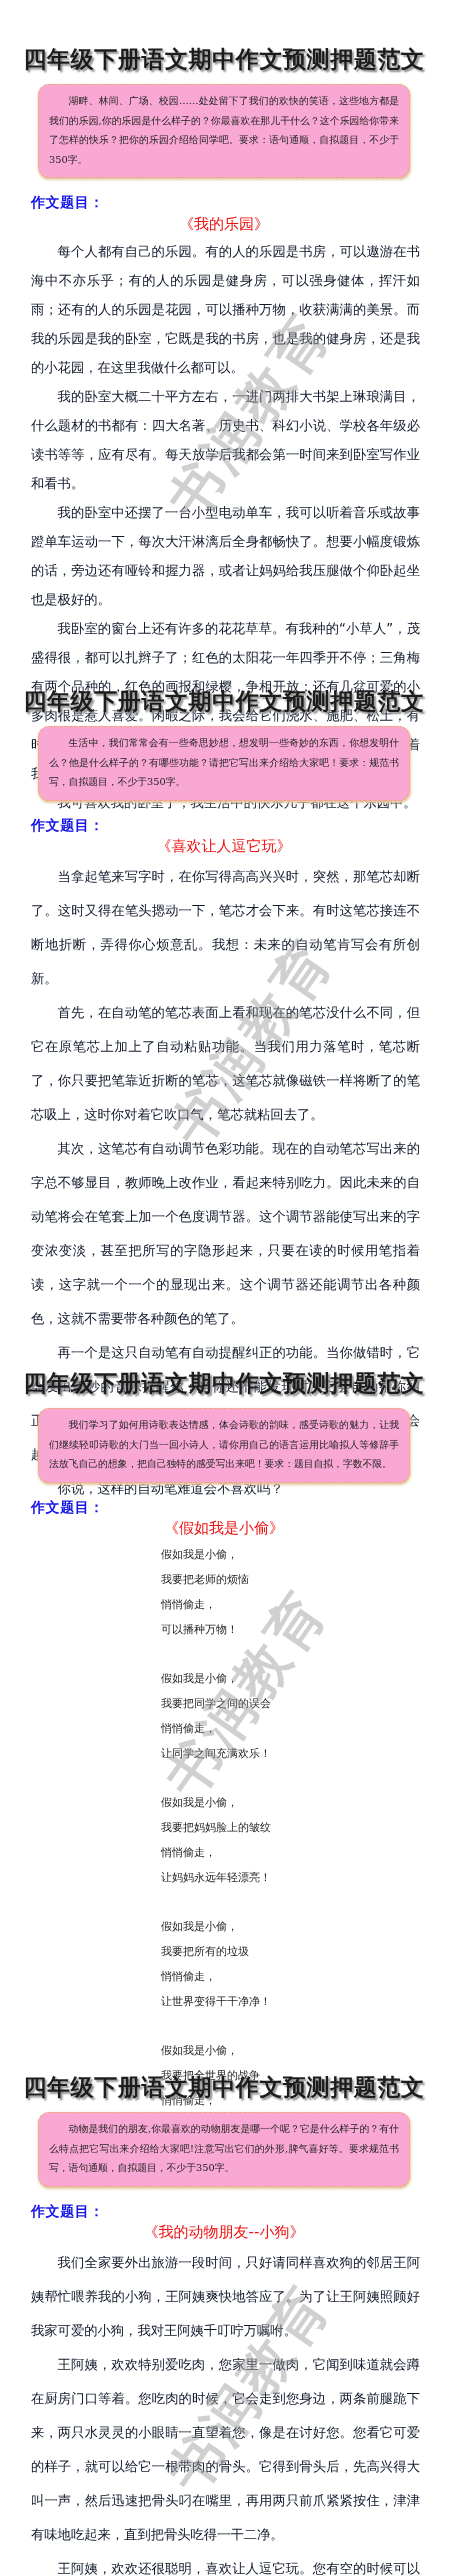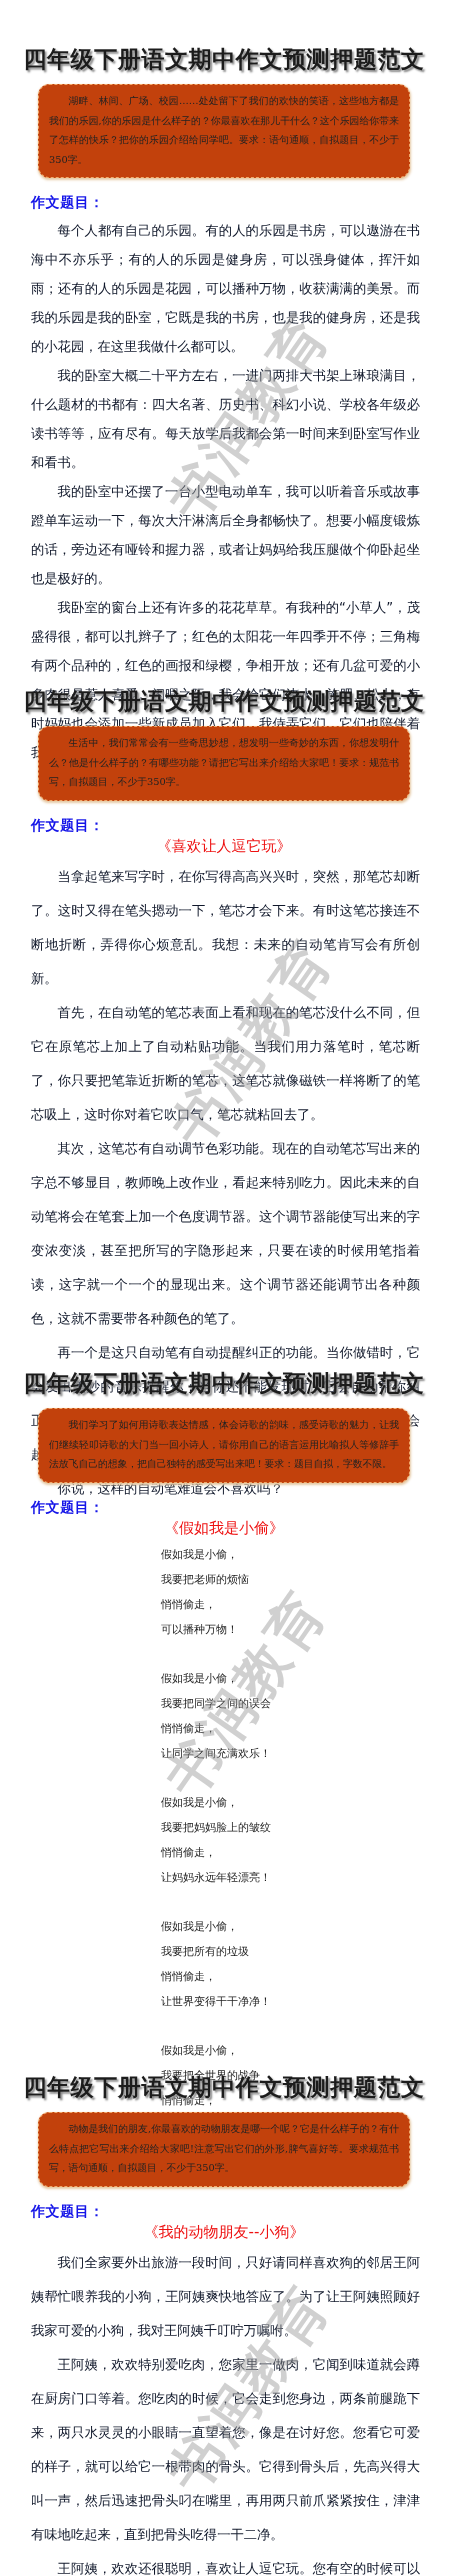--- a/index.html
+++ b/index.html
@@ -16,21 +16,21 @@
       font-family: "DejaVu Sans", sans-serif;
       font-weight: bold;
       font-size: 23px;
       letter-spacing: 0.6px;
       color: #1c1c1c;
       text-shadow: 1.9px 1.9px 1.9px #8a8a8a;
       margin: 0;
     }
     .prompt-box {
       margin: 8.9px 38px 0 38px;
-      background: #c2410c;
+      background: #f9a8d4;
       border: 1.3px dashed #f0a96b;
       border-radius: 11.4px;
       box-shadow: 0.6px 1.9px 2.5px #e5c9a4;
       padding: 6.3px 10px 7.6px 10px;
       font-family: "DejaVu Serif", "Liberation Serif", serif;
       font-size: 9.8px;
       line-height: 19.6px;
       color: #222;
       text-indent: 2em;
       text-align: justify;
@@ -85,20 +85,21 @@
       letter-spacing: 5px;
     }
   </style>
 </head>
 <body>
 
 <div class="section s1" style="padding-top:44px; height:582px;">
   <h1 class="sec-title">四年级下册语文期中作文预测押题范文</h1>
   <div class="prompt-box">湖畔、林间、广场、校园……处处留下了我们的欢快的笑语，这些地方都是我们的乐园,你的乐园是什么样子的？你最喜欢在那儿干什么？这个乐园给你带来了怎样的快乐？把你的乐园介绍给同学吧。要求：语句通顺，自拟题目，不少于350字。</div>
   <div class="topic-label">作文题目：</div>
+  <div class="essay-title">《我的乐园》</div>
   <div class="essay-body">
     <p>每个人都有自己的乐园。有的人的乐园是书房，可以遨游在书海中不亦乐乎；有的人的乐园是健身房，可以强身健体，挥汗如雨；还有的人的乐园是花园，可以播种万物，收获满满的美景。而我的乐园是我的卧室，它既是我的书房，也是我的健身房，还是我的小花园，在这里我做什么都可以。</p>
     <p>我的卧室大概二十平方左右，一进门两排大书架上琳琅满目，什么题材的书都有：四大名著、历史书、科幻小说、学校各年级必读书等等，应有尽有。每天放学后我都会第一时间来到卧室写作业和看书。</p>
     <p>我的卧室中还摆了一台小型电动单车，我可以听着音乐或故事蹬单车运动一下，每次大汗淋漓后全身都畅快了。想要小幅度锻炼的话，旁边还有哑铃和握力器，或者让妈妈给我压腿做个仰卧起坐也是极好的。</p>
     <p>我卧室的窗台上还有许多的花花草草。有我种的“小草人”，茂盛得很，都可以扎辫子了；红色的太阳花一年四季开不停；三角梅有两个品种的，红色的画报和绿樱，争相开放；还有几盆可爱的小多肉很是惹人喜爱。闲暇之际，我会给它们浇水、施肥、松土，有时妈妈也会添加一些新成员加入它们。我侍弄它们，它们也陪伴着我，乐趣十足。</p>
     <p>我可喜欢我的卧室了，我生活中的快乐几乎都在这个乐园中。</p>
   </div>
   <div class="watermark" style="left:152px; top:493px;">书润教育</div>
 </div>
 

